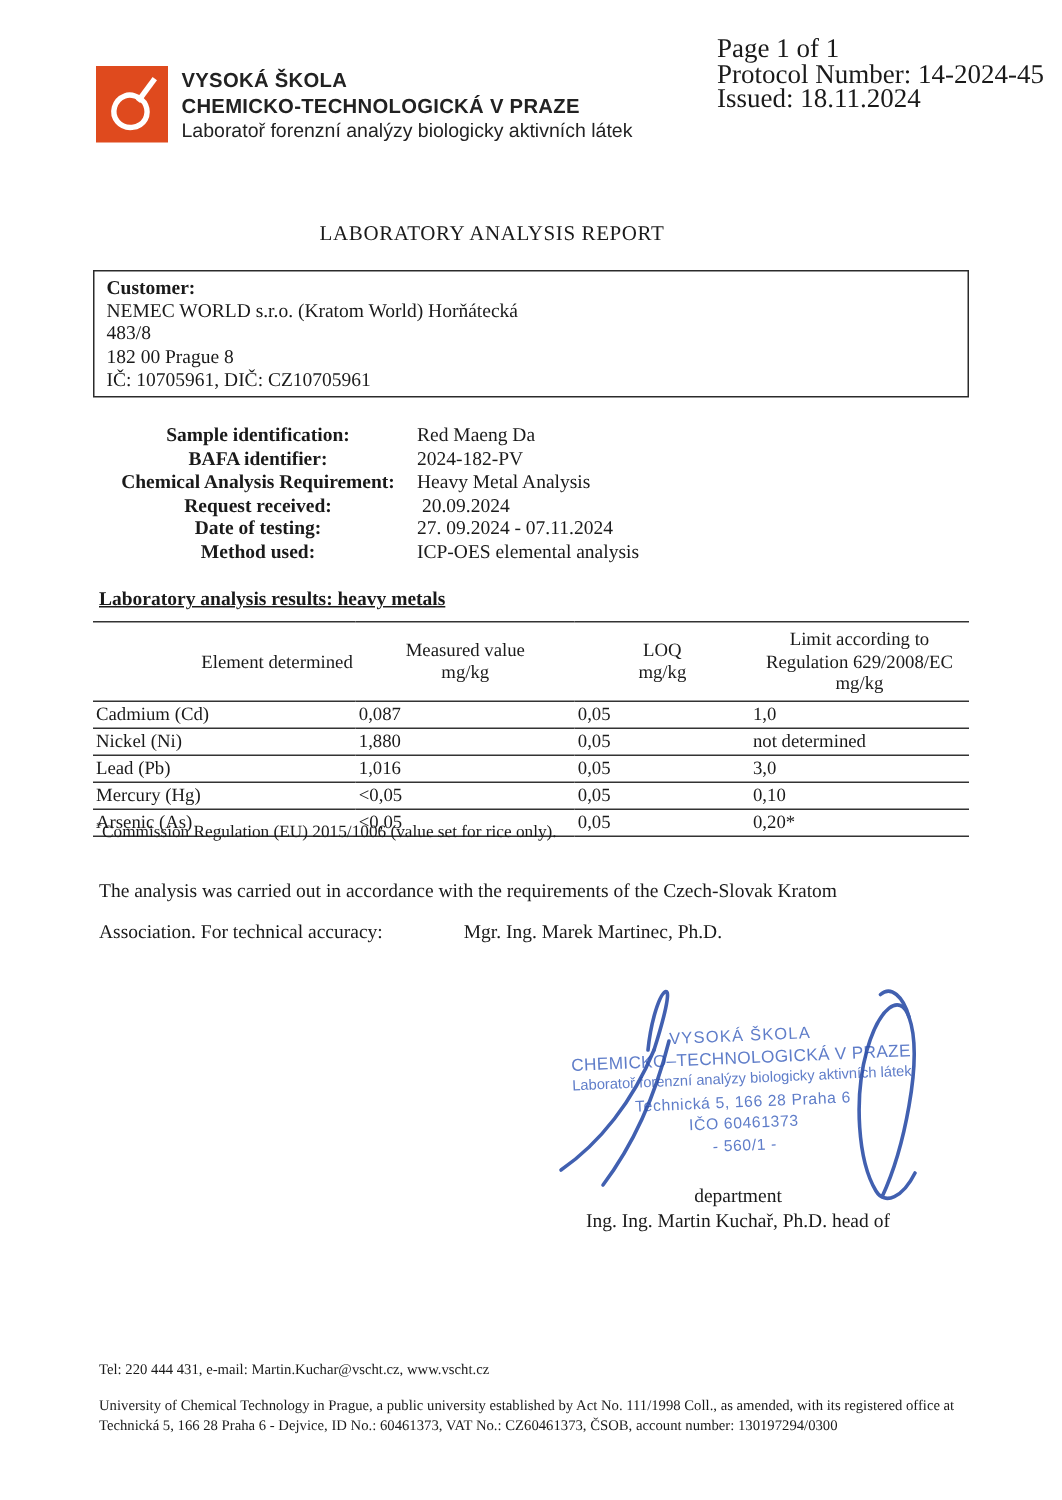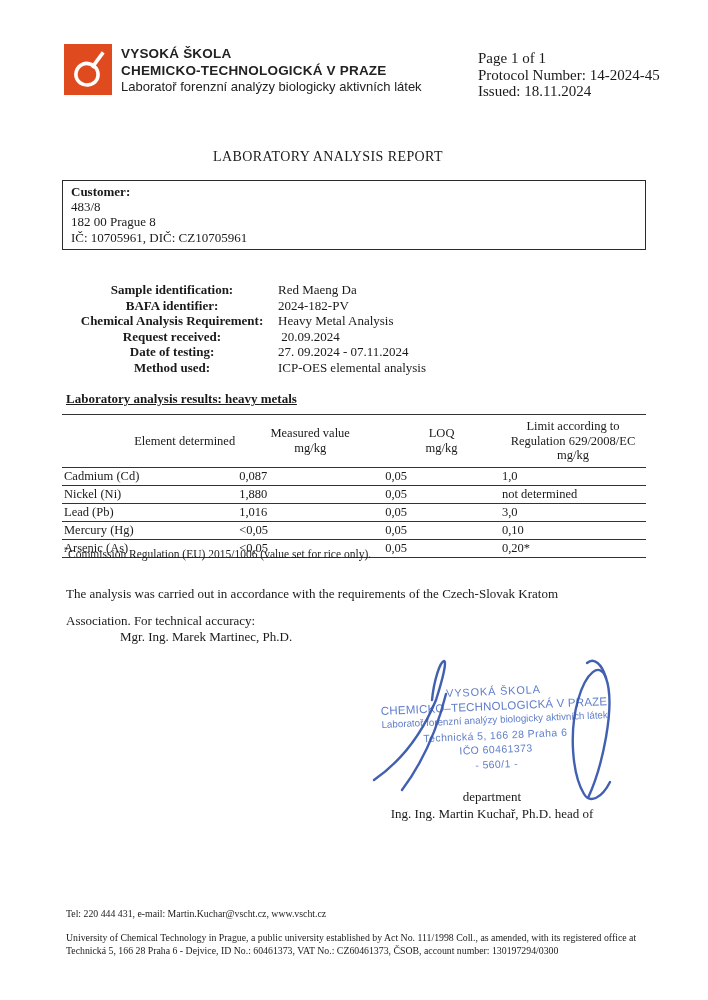--- a/index.html
+++ b/index.html
@@ -24,22 +24,22 @@
     display: flex; align-items: center; justify-content: center;
   }
   .org-block {
     position: absolute; left: 121px; top: 46px;
     font-family: "Liberation Sans", sans-serif;
     line-height: 16.5px; color: #222;
   }
   .org-line1, .org-line2 { font-weight: bold; font-size: 13.5px; letter-spacing: 0.2px; }
   .org-line3 { font-size: 13px; }
   .header-meta {
-    position: absolute; left: 478px; top: 50px;
-    font-size: 15px; line-height: 16.5px;
+    position: absolute; left: 478px; top: 24px;
+    font-size: 18px; line-height: 16.5px;
   }
 
   
   .report-title {
     position: absolute; left: 0; top: 149px; width: 656px;
     text-align: center; font-size: 14px; letter-spacing: 0.4px;
   }
 
   
   .customer-box {
@@ -76,21 +76,21 @@
   .col-lim  { width: 25%; text-align: center; }
   td.cell-el { text-align: left; padding-left: 4px; }
   td.cell-c  { text-align: left; }
   .footnote {
     position: absolute; left: 64px; top: 546px; font-size: 11.5px;
   }
   .footnote sup { font-size: 8px; }
 
   
   .stmt-line1 { position: absolute; left: 66px; top: 586px; font-size: 13px; }
-  .stmt-line2 { position: absolute; left: 66px; top: 613px; font-size: 13px; display: flex; flex-direction: column; }
+  .stmt-line2 { position: absolute; left: 66px; top: 613px; font-size: 13px; display: flex; }
   .stmt-line2 .stmt-value { margin-left: 54px; }
 
   
   .stamp {
     position: absolute; left: 363px; top: 684px; width: 264px;
     text-align: center;
     font-family: "Liberation Sans", sans-serif;
     color: #4a6cc2; opacity: 0.88;
     transform: rotate(-2.5deg);
     line-height: 14.5px;
@@ -129,20 +129,21 @@
   <div class="header-meta">
     <div>Page 1 of 1</div>
     <div>Protocol Number: 14-2024-45</div>
     <div>Issued: 18.11.2024</div>
   </div>
 
   <div class="report-title">LABORATORY ANALYSIS REPORT</div>
 
   <div class="customer-box">
     <div class="customer-label">Customer:</div>
+    <div>NEMEC WORLD s.r.o. (Kratom World) Horňátecká</div>
     <div>483/8</div>
     <div>182 00 Prague 8</div>
     <div>IČ: 10705961, DIČ: CZ10705961</div>
   </div>
 
   <div class="sample-info">
     <div class="info-row">
       <span class="info-label">Sample identification:</span>
       <span class="info-value">Red Maeng Da</span>
     </div>

